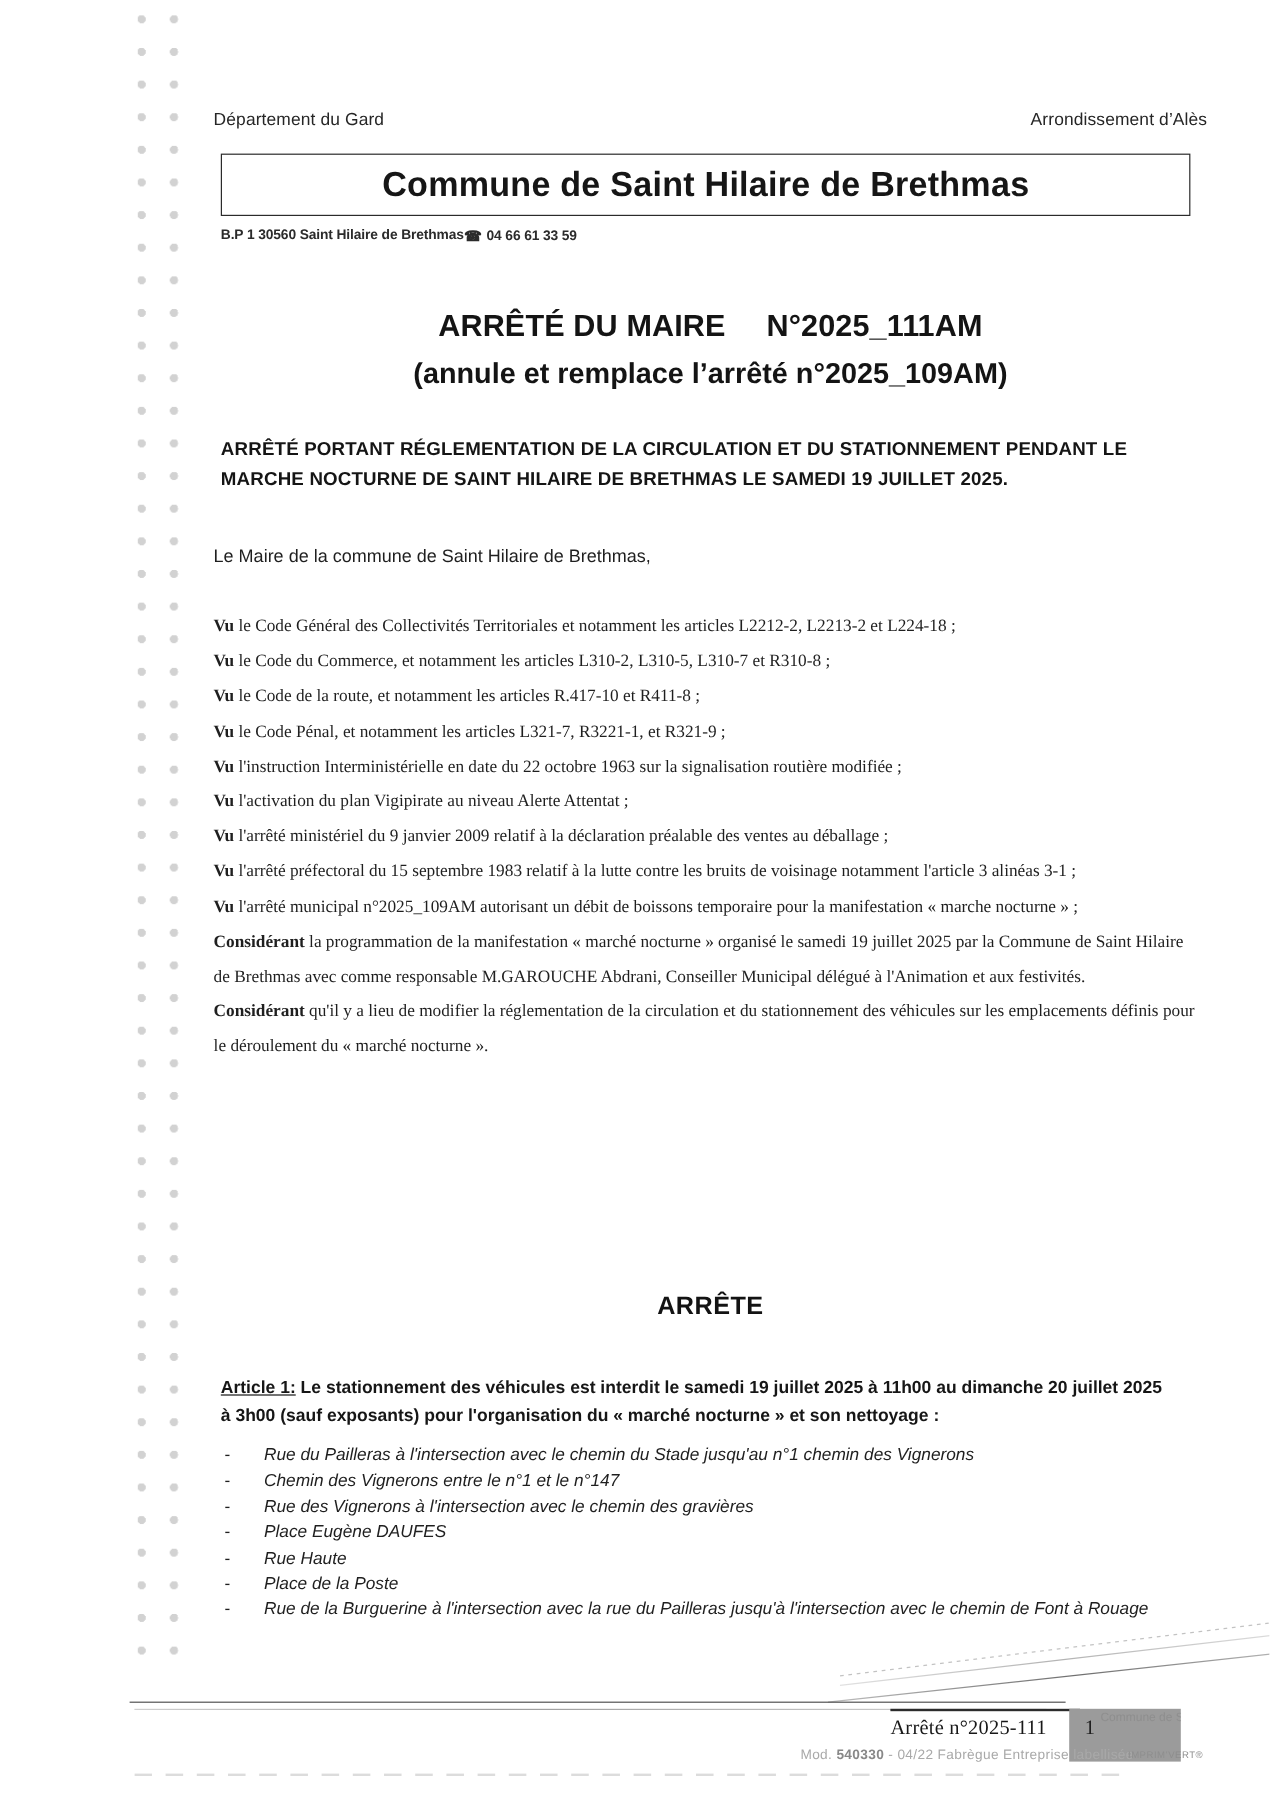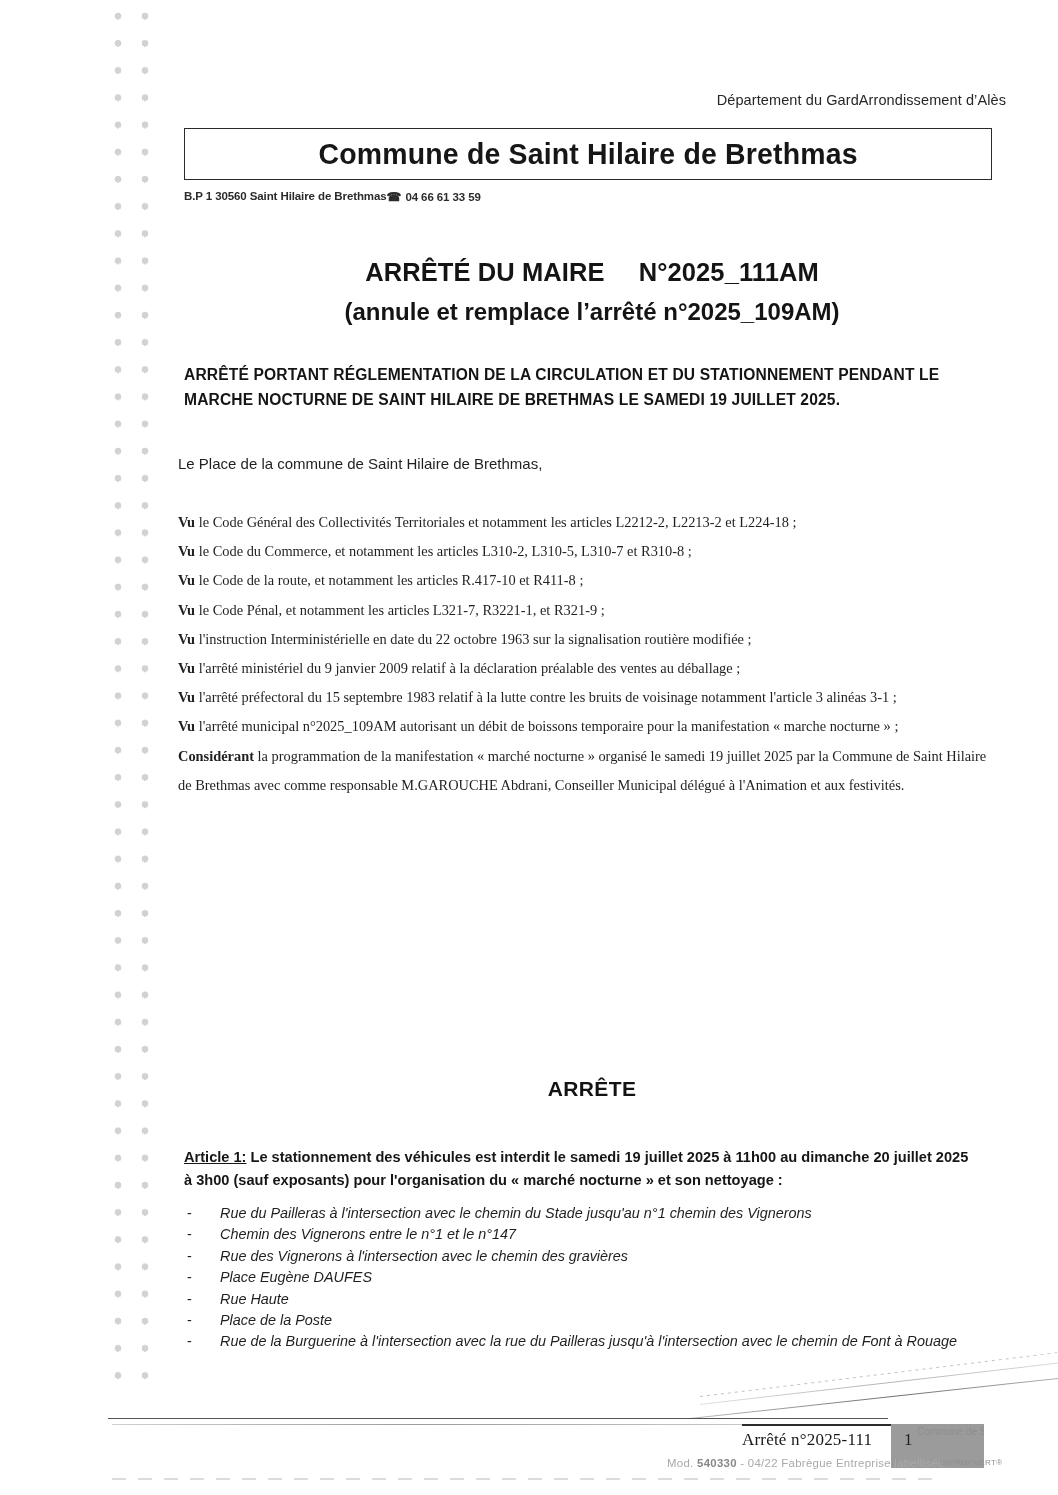--- a/index.html
+++ b/index.html
@@ -41,21 +41,21 @@
     width: 828px;
     height: 100%;
   }
 
   .topline {
     position: absolute;
     top: 92px;
     left: 0;
     width: 828px;
     display: flex;
-    justify-content: flex-end;
+    justify-content: space-between;
     font-size: 14.5px;
     letter-spacing: .1px;
     color: #262626;
   }
 
   .commune-box {
     position: absolute;
     top: 128px;
     left: 6px;
     width: 808px;
@@ -338,32 +338,34 @@
       </span>
     </div>
 
     <div class="arrete-title">
       <span>ARRÊTÉ DU MAIRE</span><span class="gap"></span><span>N°2025_111AM</span>
     </div>
     <div class="arrete-sub">(annule et remplace l’arrêté n°2025_109AM)</div>
 
     <div class="object">ARRÊTÉ PORTANT RÉGLEMENTATION DE LA CIRCULATION ET DU STATIONNEMENT PENDANT LE MARCHE NOCTURNE DE SAINT HILAIRE DE BRETHMAS LE SAMEDI 19 JUILLET 2025.</div>
 
-    <div class="intro">Le Place de la commune de Saint Hilaire de Brethmas,</div>
+    <div class="intro">Le Maire de la commune de Saint Hilaire de Brethmas,</div>
 
     <div class="clauses" id="clauses">
         <p><b>Vu</b><span> le Code Général des Collectivités Territoriales et notamment les articles L2212-2, L2213-2 et L224-18 ;</span></p>
         <p><b>Vu</b><span> le Code du Commerce, et notamment les articles L310-2, L310-5, L310-7 et R310-8 ;</span></p>
         <p><b>Vu</b><span> le Code de la route, et notamment les articles R.417-10 et R411-8 ;</span></p>
         <p><b>Vu</b><span> le Code Pénal, et notamment les articles L321-7, R3221-1, et R321-9  ;</span></p>
         <p><b>Vu</b><span> l'instruction Interministérielle en date du 22 octobre 1963 sur la signalisation routière modifiée ;</span></p>
+        <p><b>Vu</b><span> l'activation du plan Vigipirate au niveau Alerte Attentat ;</span></p>
         <p><b>Vu</b><span> l'arrêté ministériel du 9 janvier 2009 relatif à la déclaration préalable des ventes au déballage ;</span></p>
         <p><b>Vu</b><span> l'arrêté préfectoral du 15 septembre 1983 relatif à la lutte contre les bruits de voisinage notamment l'article 3 alinéas 3-1 ;</span></p>
         <p><b>Vu</b><span> l'arrêté municipal n°2025_109AM autorisant un débit de boissons temporaire pour la manifestation « marche nocturne » ;</span></p>
         <p><b>Considérant</b><span> la programmation de la manifestation « marché nocturne » organisé le samedi 19 juillet 2025 par la Commune de Saint Hilaire de Brethmas avec comme responsable M.GAROUCHE Abdrani, Conseiller Municipal délégué à l'Animation et aux festivités.</span></p>
+        <p><b>Considérant</b><span> qu'il y a lieu de modifier la réglementation de la circulation et du stationnement des véhicules sur les emplacements définis pour le déroulement du « marché nocturne ».</span></p>
       </div>
 
     <div class="arrete-word">ARRÊTE</div>
 
     <div class="article1">
       <span class="lbl">Article 1:</span><span class="norm"> Le stationnement des véhicules est interdit le samedi 19 juillet 2025 à 11h00 au dimanche 20 juillet 2025 à 3h00 (sauf exposants) pour l'organisation du « marché nocturne » et son nettoyage :</span>
     </div>
 
     <div class="streets" id="streets">
         <div class="row">

